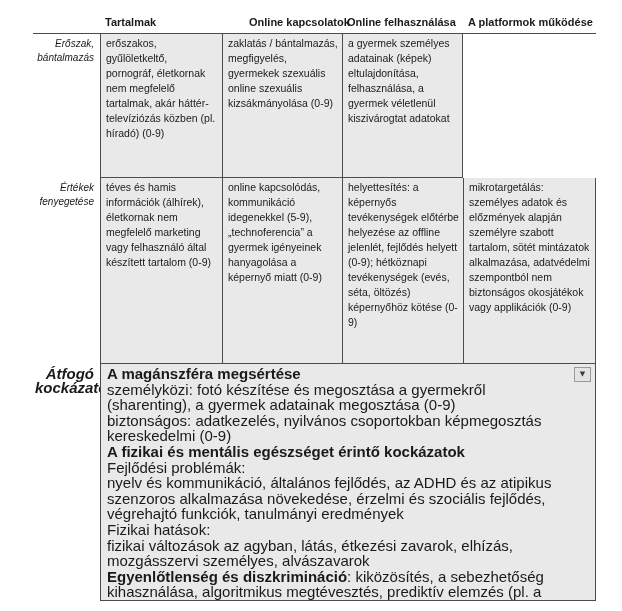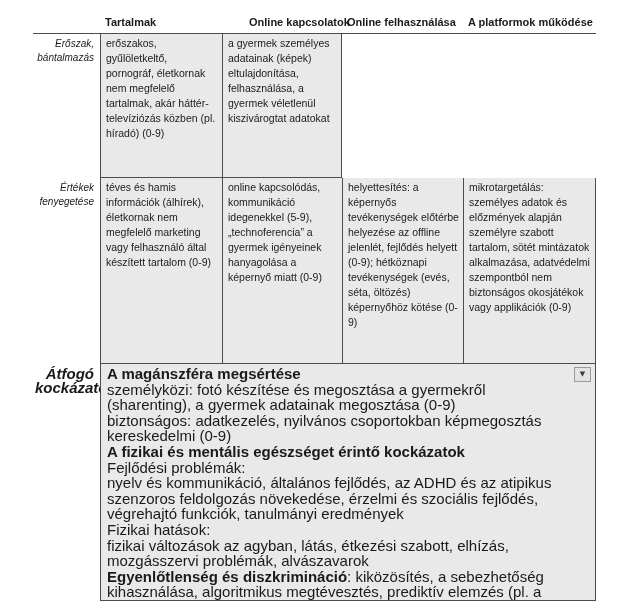--- a/index.html
+++ b/index.html
@@ -58,20 +58,21 @@
       <div class="hcell nowrap">Online kapcsolatok</div>
       <div class="hcell">Online felhasználása</div>
       <div class="hcell">A platformok működése</div>
     </div>
 
     <div class="tbody">
 
       <div class="row row-1">
         <div class="rlabel">Erőszak, bántalmazás</div>
         <div class="cell">erőszakos, gyűlöletkeltő, pornográf, életkornak nem megfelelő tartalmak, akár háttér-televíziózás közben (pl. híradó) (0-9)</div>
+        <div class="cell">zaklatás / bántalmazás, megfigyelés, gyermekek szexuális online szexuális kizsákmányolása (0-9)</div>
         <div class="cell">a gyermek személyes adatainak (képek) eltulajdonítása, felhasználása, a gyermek véletlenül kiszivárogtat adatokat</div>
       </div>
 
       <div class="row row-2">
         <div class="rlabel">Értékek fenyegetése</div>
         <div class="cell">téves és hamis információk (álhírek), életkornak nem megfelelő marketing vagy felhasználó által készített tartalom (0-9)</div>
         <div class="cell">online kapcsolódás, kommunikáció idegenekkel (5-9), „technoferencia” a gyermek igényeinek hanyagolása a képernyő miatt (0-9)</div>
         <div class="cell">helyettesítés: a képernyős tevékenységek előtérbe helyezése az offline jelenlét, fejlődés helyett (0-9); hétköznapi tevékenységek (evés, séta, öltözés) képernyőhöz kötése (0-9)</div>
         <div class="cell">mikrotargetálás: személyes adatok és előzmények alapján személyre szabott tartalom, sötét mintázatok alkalmazása, adatvédelmi szempontból nem biztonságos okosjátékok vagy applikációk (0-9)</div>
       </div>
@@ -81,22 +82,22 @@
         <div class="cell merged">
           <button class="dd-btn">
             <span class="glyph">▼</span>
           </button>
           <p class="bold">A magánszféra megsértése</p>
           <p>személyközi: fotó készítése és megosztása a gyermekről (sharenting), a gyermek adatainak megosztása (0-9)</p>
           <p>biztonságos: adatkezelés, nyilvános csoportokban képmegosztás</p>
           <p>kereskedelmi (0-9)</p>
           <p class="bold">A fizikai és mentális egészséget érintő kockázatok</p>
           <p>Fejlődési problémák:</p>
-          <p>nyelv és kommunikáció, általános fejlődés, az ADHD és az atipikus szenzoros feldolgozás növekedése, érzelmi és szociális fejlődés, végrehajtó funkciók, tanulmányi eredmények</p>
+          <p>nyelv és kommunikáció, általános fejlődés, az ADHD és az atipikus szenzoros alkalmazása növekedése, érzelmi és szociális fejlődés, végrehajtó funkciók, tanulmányi eredmények</p>
           <p>Fizikai hatások:</p>
-          <p>fizikai változások az agyban, látás, étkezési szabott, elhízás, mozgásszervi problémák, alvászavarok</p>
+          <p>fizikai változások az agyban, látás, étkezési zavarok, elhízás, mozgásszervi személyes, alvászavarok</p>
           <p><span class="b">Egyenlőtlenség és diszkrimináció</span><span>: kiközösítés, a sebezhetőség kihasználása, algoritmikus megtévesztés, prediktív elemzés (pl. a személyre szabott tartalom ajánlattal kapcsolatban), addiktív tervezési megoldások</span></p>
         </div>
       </div>
 
     </div>
   </div>
 </div>
 
 </body></html>

